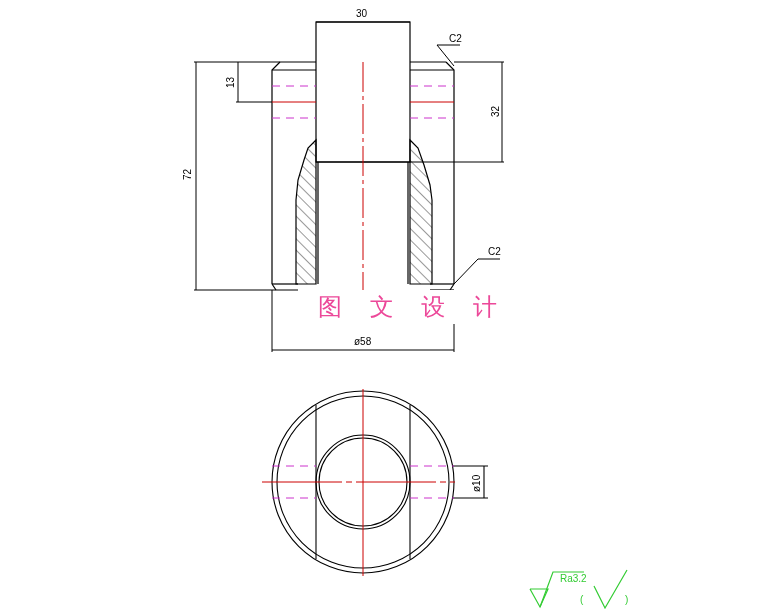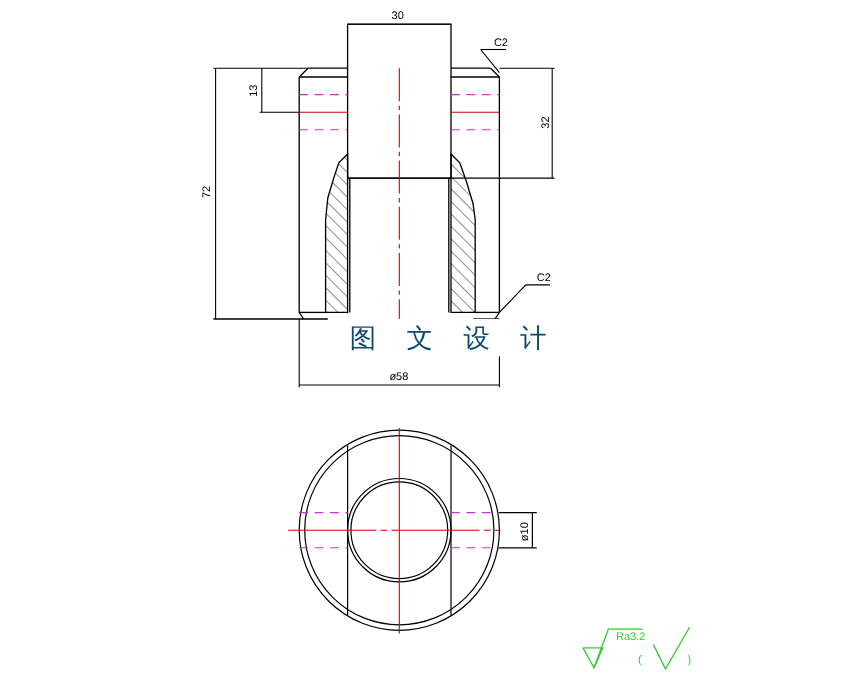--- a/index.html
+++ b/index.html
@@ -1,20 +1,20 @@
 <!DOCTYPE html>
 <html><head>
 <meta charset="utf-8">
 <style>
   html, body { margin: 0; padding: 0; background: #ffffff; }
   body { width: 774px; height: 615px; overflow: hidden; position: relative; }
   #canvas { position: absolute; left: 0; top: 0; width: 774px; height: 615px; }
   .dimtext { font-family: "Liberation Sans", sans-serif; font-size: 10px; fill: #000; }
   .watermark-box { position: absolute; left: 312px; top: 290px; width: 150px; height: 34px; background: #ffffff; }
-  .watermark { position: absolute; left: 318px; top: 291px; font-family: "DejaVu Serif", serif; font-size: 24px; letter-spacing: 10px; color: #0c4a6e; white-space: nowrap; }
+  .watermark { position: absolute; left: 318px; top: 291px; font-family: "DejaVu Serif", serif; font-size: 24px; letter-spacing: 10px; color: #ec4899; white-space: nowrap; }
   .green { stroke: #33cc33; fill: none; stroke-width: 1.2; }
   .gtext { font-family: "Liberation Sans", sans-serif; font-size: 10px; fill: #33cc33; }
 </style>
 </head>
 <body>
 
 <svg id="canvas" viewBox="0 0 774 615" xmlns="http://www.w3.org/2000/svg">
   <defs>
     <pattern id="hatch" patternUnits="userSpaceOnUse" width="8" height="8" patternTransform="rotate(-45)">
       <line x1="0" y1="0" x2="0" y2="8" stroke="#000" stroke-width="0.8"></line>

